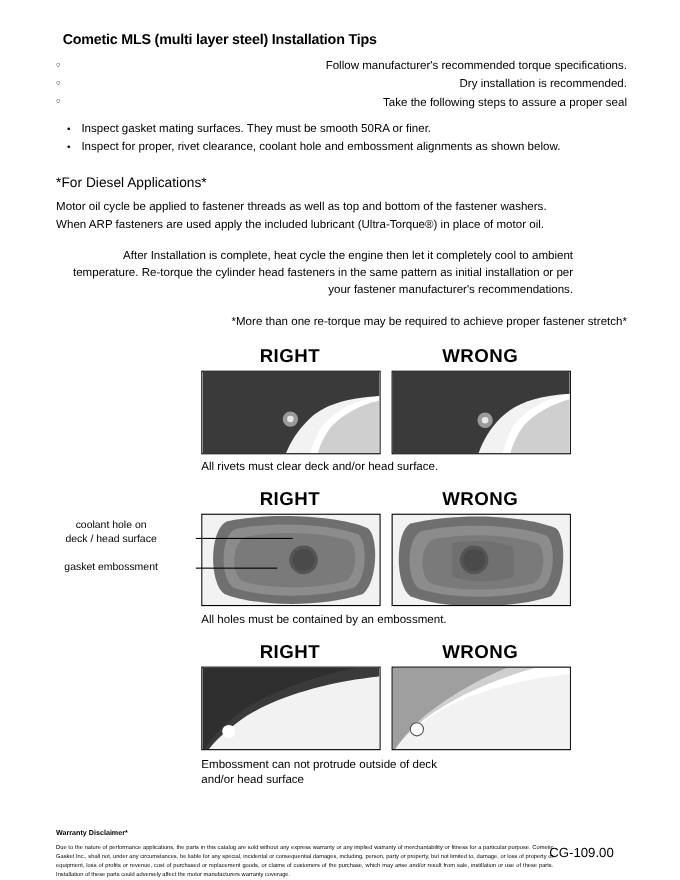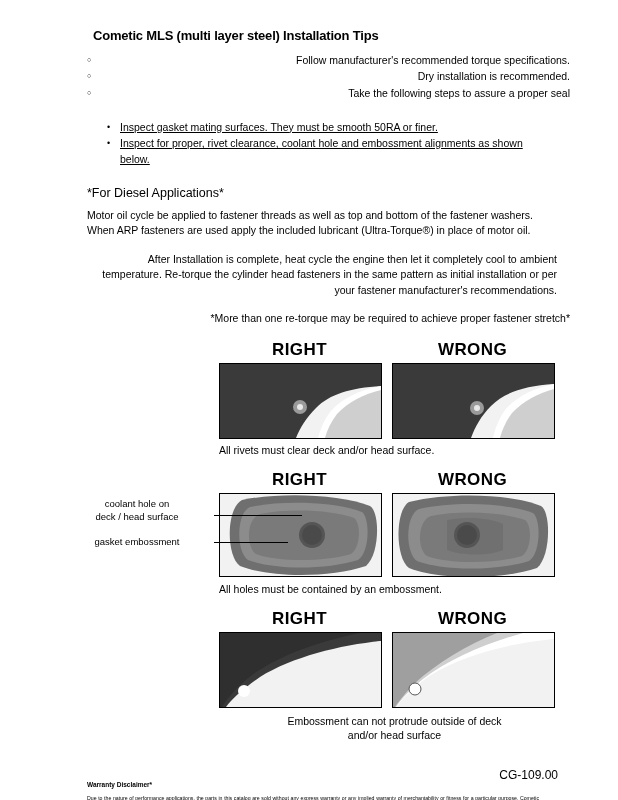--- a/index.html
+++ b/index.html
@@ -13,21 +13,21 @@
     font-family: "Liberation Sans", sans-serif;
     color: #000000;
     position: relative;
     overflow: hidden;
   }
   .page {
     position: relative;
     width: 618px;
     height: 800px;
     box-sizing: border-box;
-    padding: 28px 48px 10px 76px;
+    padding: 28px 48px 10px 40px;
   }
   h1.title {
     font-size: 13px;
     font-weight: bold;
     margin: 0 0 9px 17px;
     letter-spacing: -0.2px;
   }
   ul.bullets {
     list-style: none;
     margin: 0;
@@ -44,23 +44,22 @@
   ul.bullets > li::before {
     content: "\25CB";
     position: absolute;
     left: 0;
     top: 0;
     font-size: 7px;
     line-height: 2.3;
   }
   ul.subbullets {
     list-style: none;
-    margin: 18px;
+    margin: 8px;
     padding: 0;
-    text-decoration: underline;
   }
   ul.subbullets > li {
     font-size: 10.5px;
     line-height: 1.55;
     position: relative;
     padding-left: 13px;
     margin-left: 13px;
   }
   ul.subbullets > li::before {
     content: "\2022";
@@ -110,21 +109,21 @@
     position: relative;
     overflow: hidden;
     background: #f2f2f2;
   }
   .figbox.tall { height: 82px; }
   .figbox svg { display: block; }
   .figcaption {
     font-size: 10.5px;
     margin: 5px 0 0 143px;
   }
-  .figcaption.two { line-height: 1.35; text-align: center; }
+  .figcaption.two { line-height: 1.35; }
 
   
   .callout-wrap { position: relative; }
   .callout {
     position: absolute;
     font-size: 9.5px;
     text-align: center;
     line-height: 1.35;
   }
   .calloutline {

